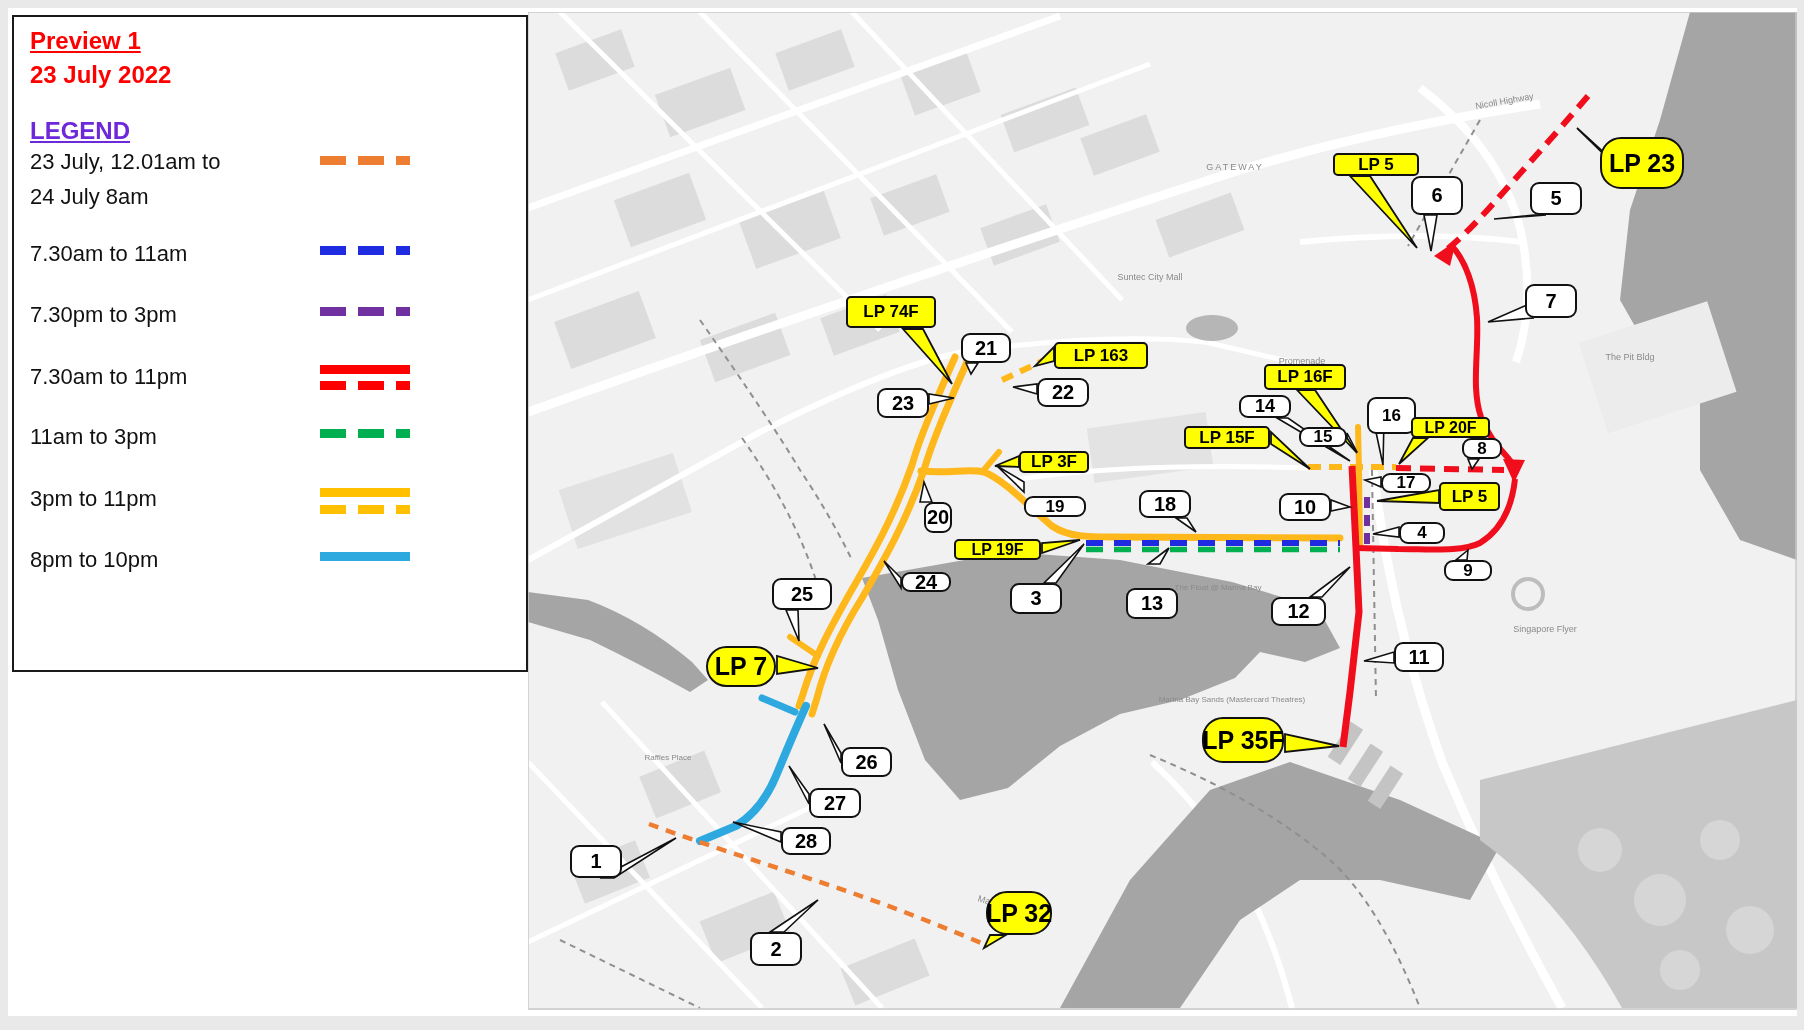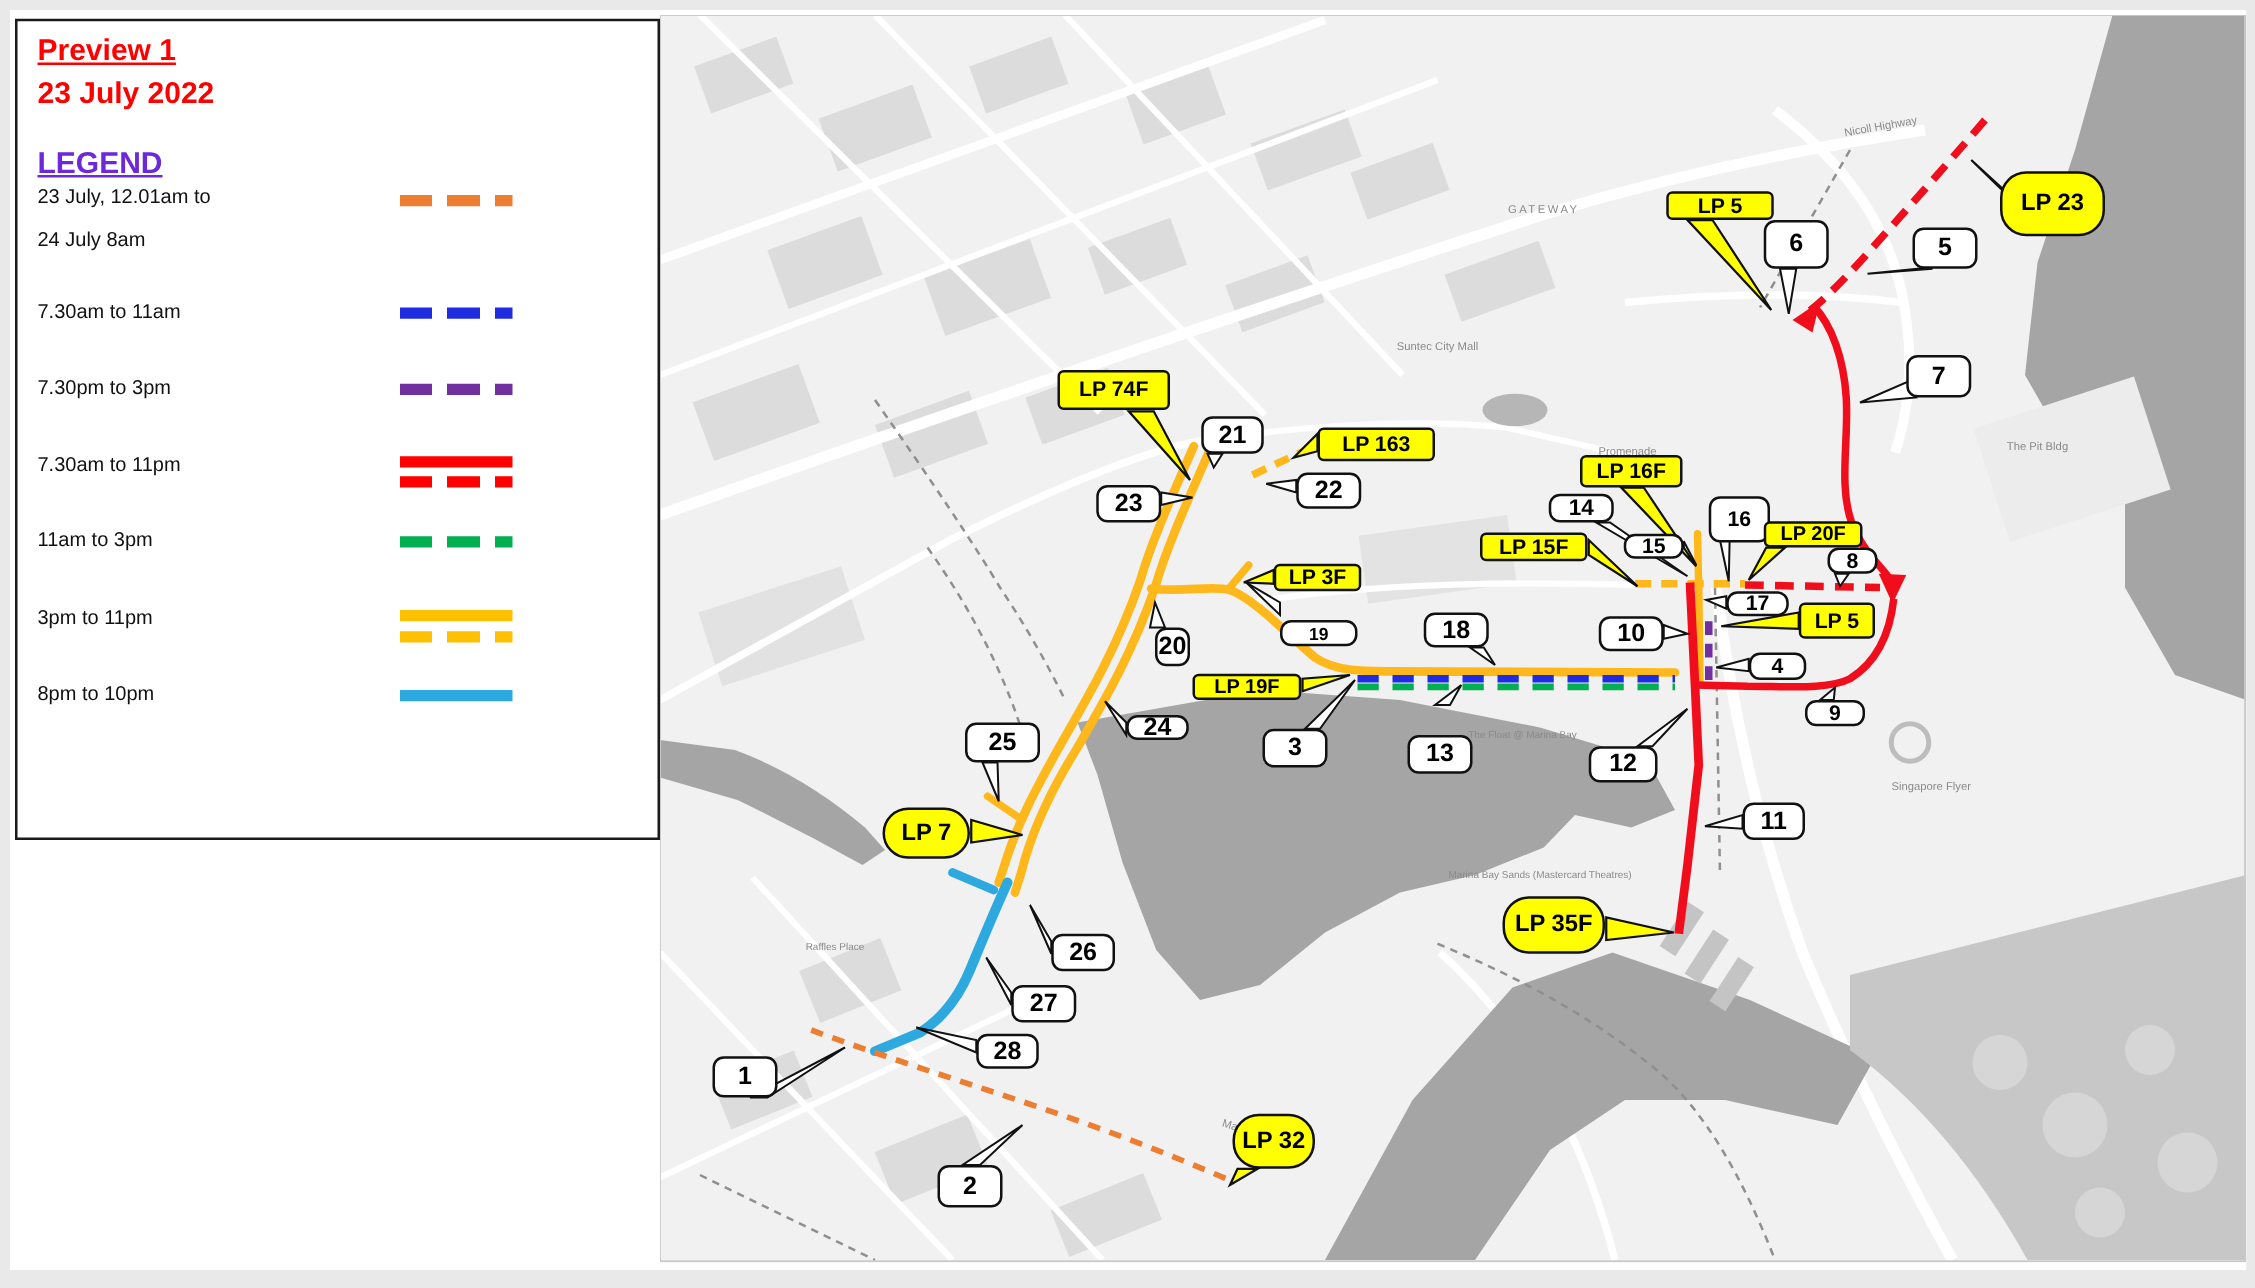--- a/index.html
+++ b/index.html
@@ -4,35 +4,35 @@
 <style>
   html,body{margin:0;padding:0;background:#e9e9e9;font-family:"Liberation Sans",sans-serif;}
   #stage{position:relative;width:1804px;height:1030px;background:#e9e9e9;overflow:hidden;}
   #paper{position:absolute;left:8px;top:8px;width:1789px;height:1008px;background:#ffffff;}
   #mapsvg{position:absolute;left:0;top:0;width:1804px;height:1030px;}
   
   #legend{position:absolute;left:12px;top:15px;width:516px;height:657px;background:#fff;border:2px solid #1a1a1a;box-sizing:border-box;z-index:30;}
   .lg-title{position:absolute;left:16px;font-weight:bold;font-size:24px;color:#FF0000;}
   .lg-underline{text-decoration:underline;}
   .lg-head{position:absolute;left:16px;font-weight:bold;font-size:24px;color:#6d28d9;text-decoration:underline;}
-  .lg-item{position:absolute;left:16px;font-size:16px;color:#111;white-space:nowrap;}
+  .lg-item{position:absolute;left:16px;font-size:22px;color:#111;white-space:nowrap;}
   .sw{position:absolute;left:306px;width:90px;height:9px;}
   .sw-solid-red{background:#FF0000;}
   .sw-solid-yellow{background:#FFC000;}
   .sw-solid-cyan{background:#2EA9E0;}
   .sw-dash-orange{background:repeating-linear-gradient(90deg,#ED7D31 0 26px,transparent 26px 38px);}
   .sw-dash-blue{background:repeating-linear-gradient(90deg,#1E2BE0 0 26px,transparent 26px 38px);}
   .sw-dash-purple{background:repeating-linear-gradient(90deg,#7030A0 0 26px,transparent 26px 38px);}
   .sw-dash-red{background:repeating-linear-gradient(90deg,#FF0000 0 26px,transparent 26px 38px);}
   .sw-dash-green{background:repeating-linear-gradient(90deg,#00B050 0 26px,transparent 26px 38px);}
   .sw-dash-yellow{background:repeating-linear-gradient(90deg,#FFC000 0 26px,transparent 26px 38px);}
   
   .num{position:absolute;background:#fff;border:2px solid #111;border-radius:9px;display:flex;align-items:center;justify-content:center;font-weight:bold;font-size:20px;color:#000;z-index:20;box-sizing:border-box;}
   .lp{position:absolute;background:#FFFF00;border:2px solid #111;border-radius:5px;display:flex;align-items:center;justify-content:center;font-weight:bold;font-size:17px;color:#000;z-index:21;box-sizing:border-box;white-space:nowrap;}
-  .lp-round{border-radius:21px;font-size:19px;}
+  .lp-round{border-radius:21px;font-size:25px;}
   .maplbl{fill:#8a8a8a;font-size:9px;font-family:"Liberation Sans",sans-serif;}
 </style>
 </head>
 <body>
 
 <div id="stage">
   <div id="paper"></div>
 
   <svg id="mapsvg" viewBox="0 0 1804 1030" xmlns="http://www.w3.org/2000/svg">
     <defs>
@@ -265,21 +265,21 @@
   <div class="num" style="left:1444px;top:560px;width:48px;height:21px;font-size:17px">9</div>
   <div class="num" style="left:1279px;top:493px;width:52px;height:28px">10</div>
   <div class="num" style="left:1394px;top:642px;width:50px;height:30px">11</div>
   <div class="num" style="left:1271px;top:597px;width:55px;height:29px">12</div>
   <div class="num" style="left:1126px;top:588px;width:52px;height:31px">13</div>
   <div class="num" style="left:1239px;top:395px;width:52px;height:23px;font-size:18px">14</div>
   <div class="num" style="left:1299px;top:427px;width:48px;height:20px;font-size:17px">15</div>
   <div class="num" style="left:1367px;top:397px;width:49px;height:37px;font-size:17px">16</div>
   <div class="num" style="left:1381px;top:473px;width:50px;height:20px;font-size:17px">17</div>
   <div class="num" style="left:1139px;top:490px;width:52px;height:28px">18</div>
-  <div class="num" style="left:1024px;top:496px;width:62px;height:21px;font-size:14px">19</div>
+  <div class="num" style="left:1024px;top:496px;width:62px;height:21px;font-size:17px">19</div>
   <div class="num" style="left:924px;top:502px;width:28px;height:31px">20</div>
   <div class="num" style="left:961px;top:333px;width:50px;height:30px">21</div>
   <div class="num" style="left:1037px;top:378px;width:52px;height:29px">22</div>
   <div class="num" style="left:877px;top:388px;width:52px;height:30px">23</div>
   <div class="num" style="left:901px;top:572px;width:50px;height:20px">24</div>
   <div class="num" style="left:772px;top:578px;width:60px;height:32px">25</div>
   <div class="num" style="left:841px;top:747px;width:51px;height:30px">26</div>
   <div class="num" style="left:809px;top:788px;width:52px;height:30px">27</div>
   <div class="num" style="left:781px;top:827px;width:50px;height:28px">28</div>
 

